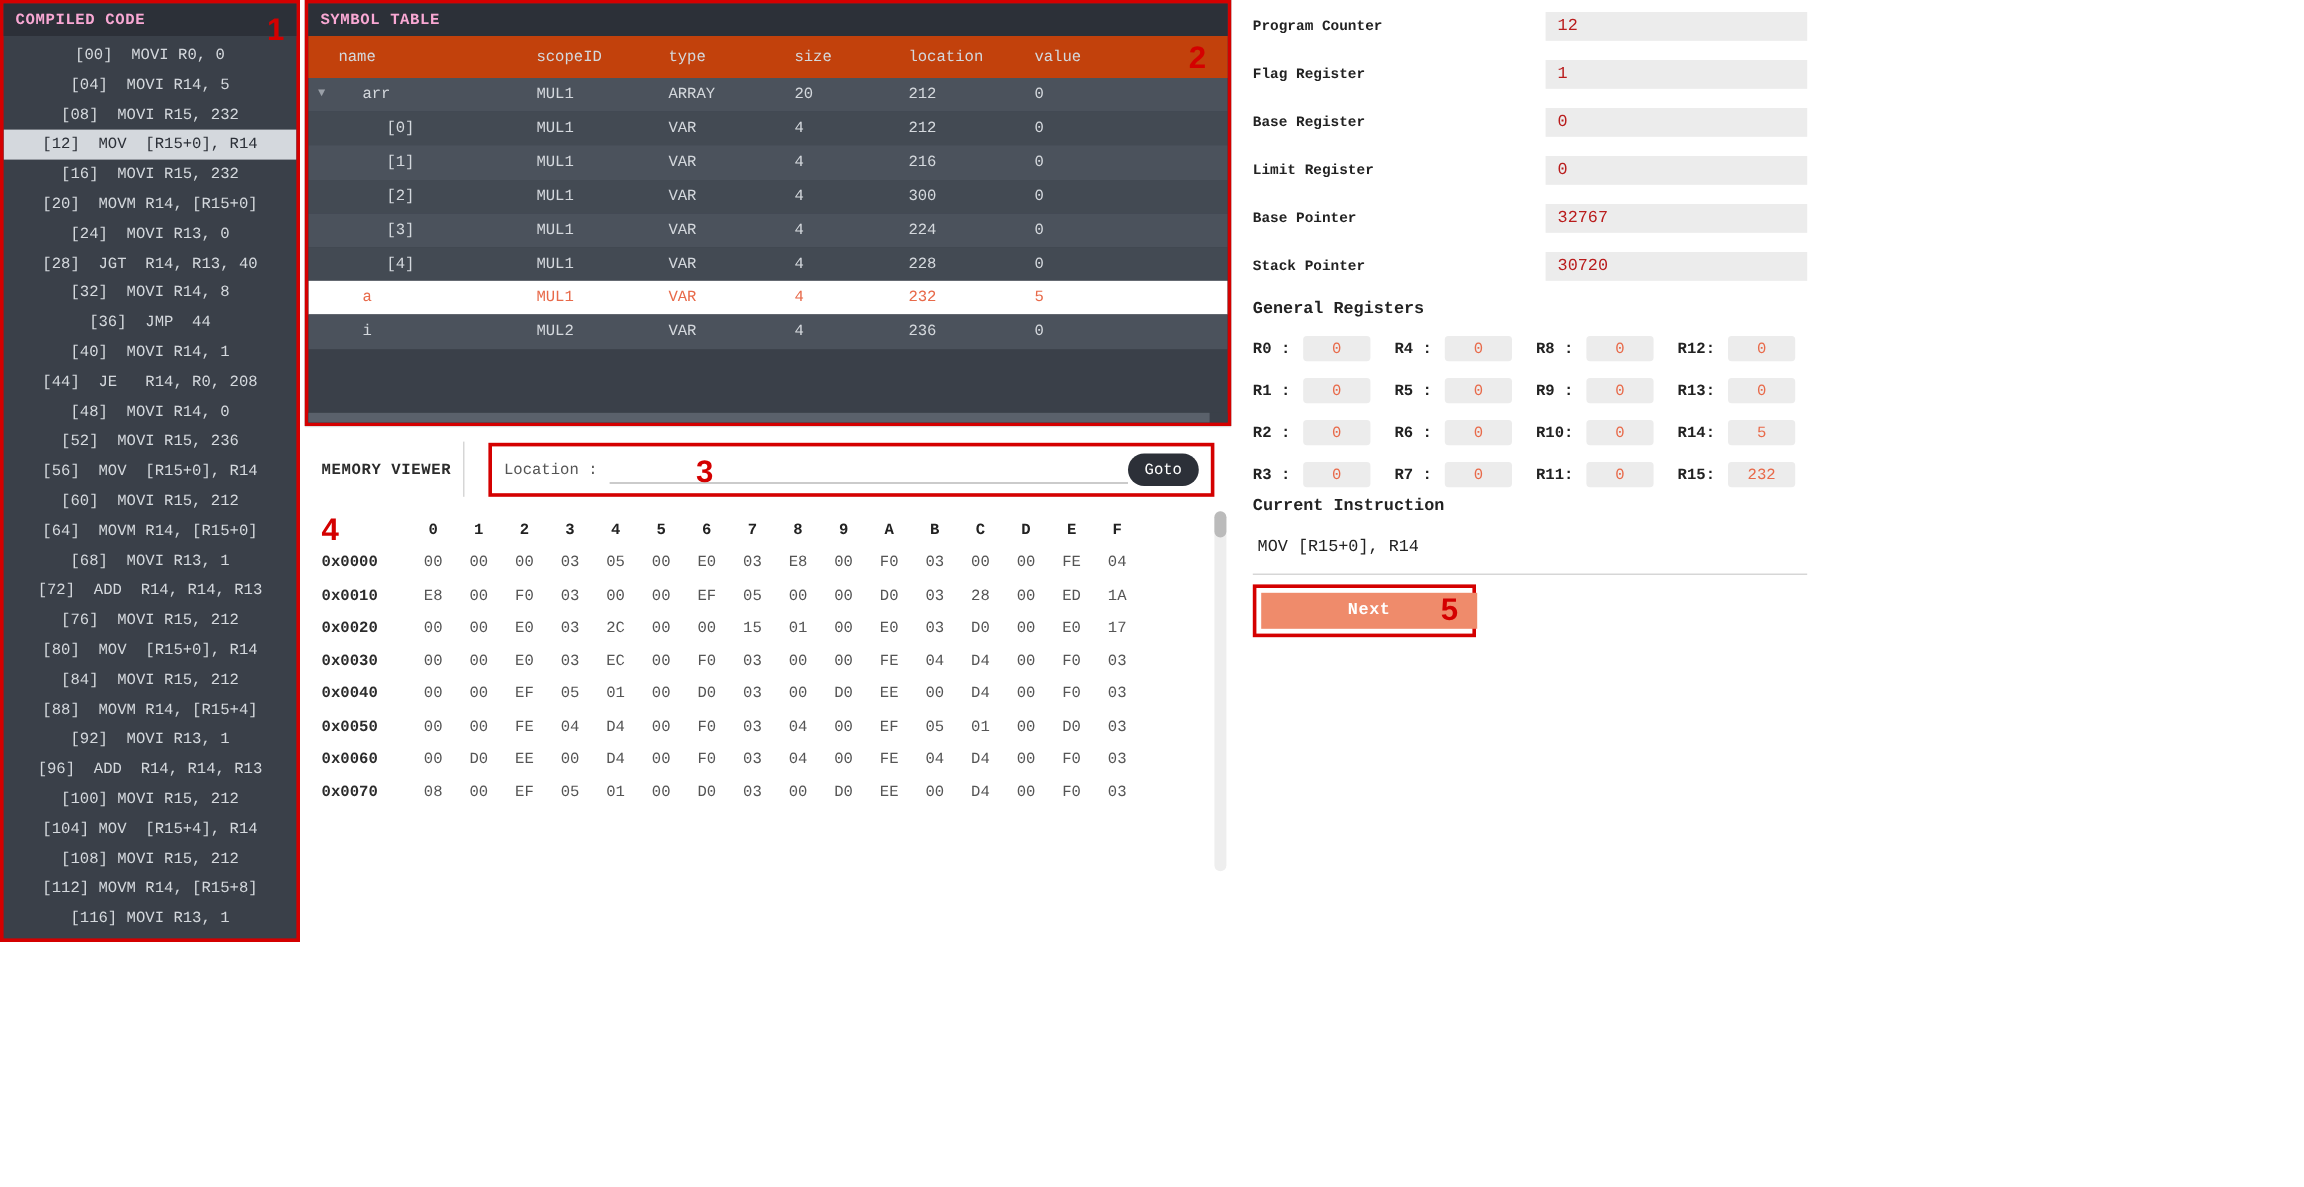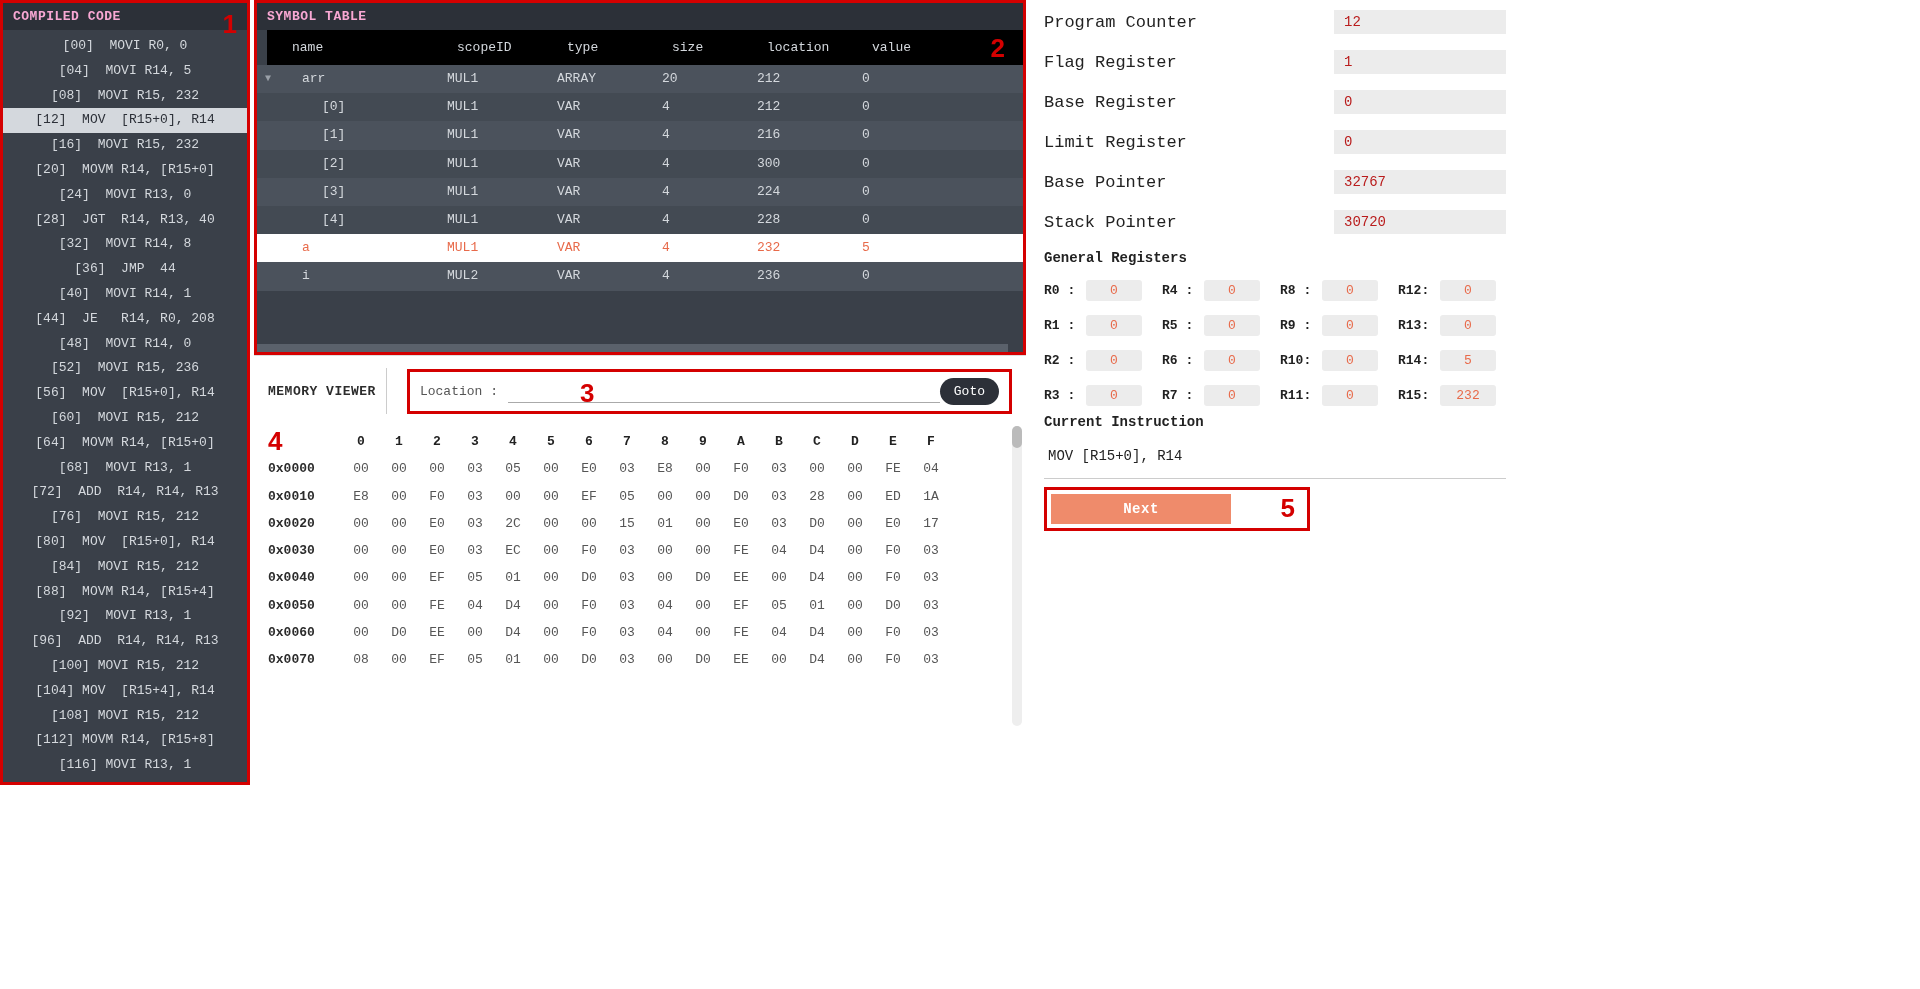--- a/index.html
+++ b/index.html
@@ -72,23 +72,22 @@
     color: #d4d8dd;
     border: 3px solid #d40000;
     height: 355px;
     display: flex;
     flex-direction: column;
     position: relative;
   }
   .sym-header-row {
     display: flex;
     padding: 10px 10px 10px 25px;
-    background: #000000;
+    background: #c2410c;
     font-size: 13px;
-    margin-left: 10px;
   }
   .sym-col-name { width: 165px; }
   .sym-col-scope { width: 110px; }
   .sym-col-type { width: 105px; }
   .sym-col-size { width: 95px; }
   .sym-col-loc { width: 105px; }
   .sym-col-val { width: 80px; }
   .sym-body { flex:1; overflow:hidden; }
   .sym-row {
     display: flex;
@@ -191,21 +190,21 @@
     width: 490px;
     background:#fff;
     padding: 10px 14px;
     color:#222;
   }
   .reg-row {
     display:flex;
     align-items:center;
     margin-bottom: 16px;
   }
-  .reg-label { width: 290px; font-weight:normal; font-size:17px;}
+  .reg-label { width: 244px; font-weight:bold; font-size:12px;}
   .reg-val {
     flex:1;
     background:#ececec;
     color:#b91c1c;
     padding:4px 10px;
     border-radius:0;
     font-size:14px;
   }
   .section-title {
     font-weight:bold;
@@ -231,21 +230,21 @@
   .cur-instr {
     font-size:14px;
     padding: 4px 2px 14px 4px;
     border-bottom:1px solid #ccc;
     margin-bottom: 8px;
   }
   .next-wrap {
     border:3px solid #d40000;
     padding:4px;
     position:relative;
-    width:266px;
+    width:186px;
   }
   .next-btn {
     background:#ef8b6b;
     color:#fff;
     border:none;
     width:180px;
     padding:7px 0;
     font-family:inherit;
     font-size:14px;
     font-weight:bold;

